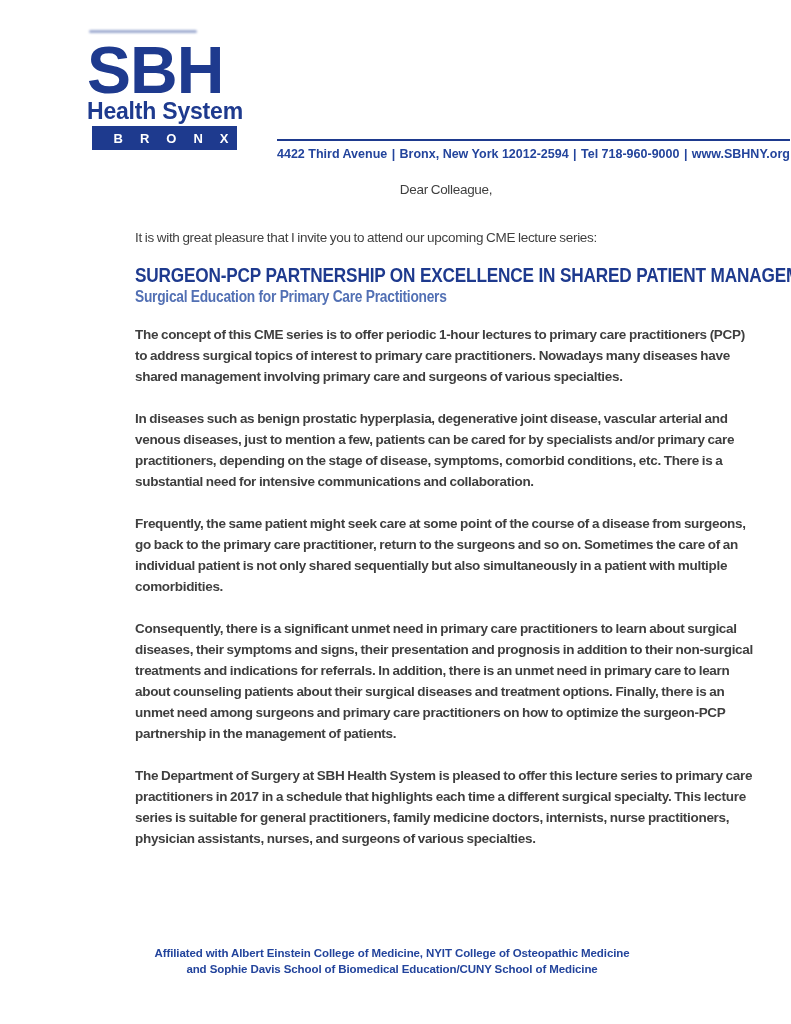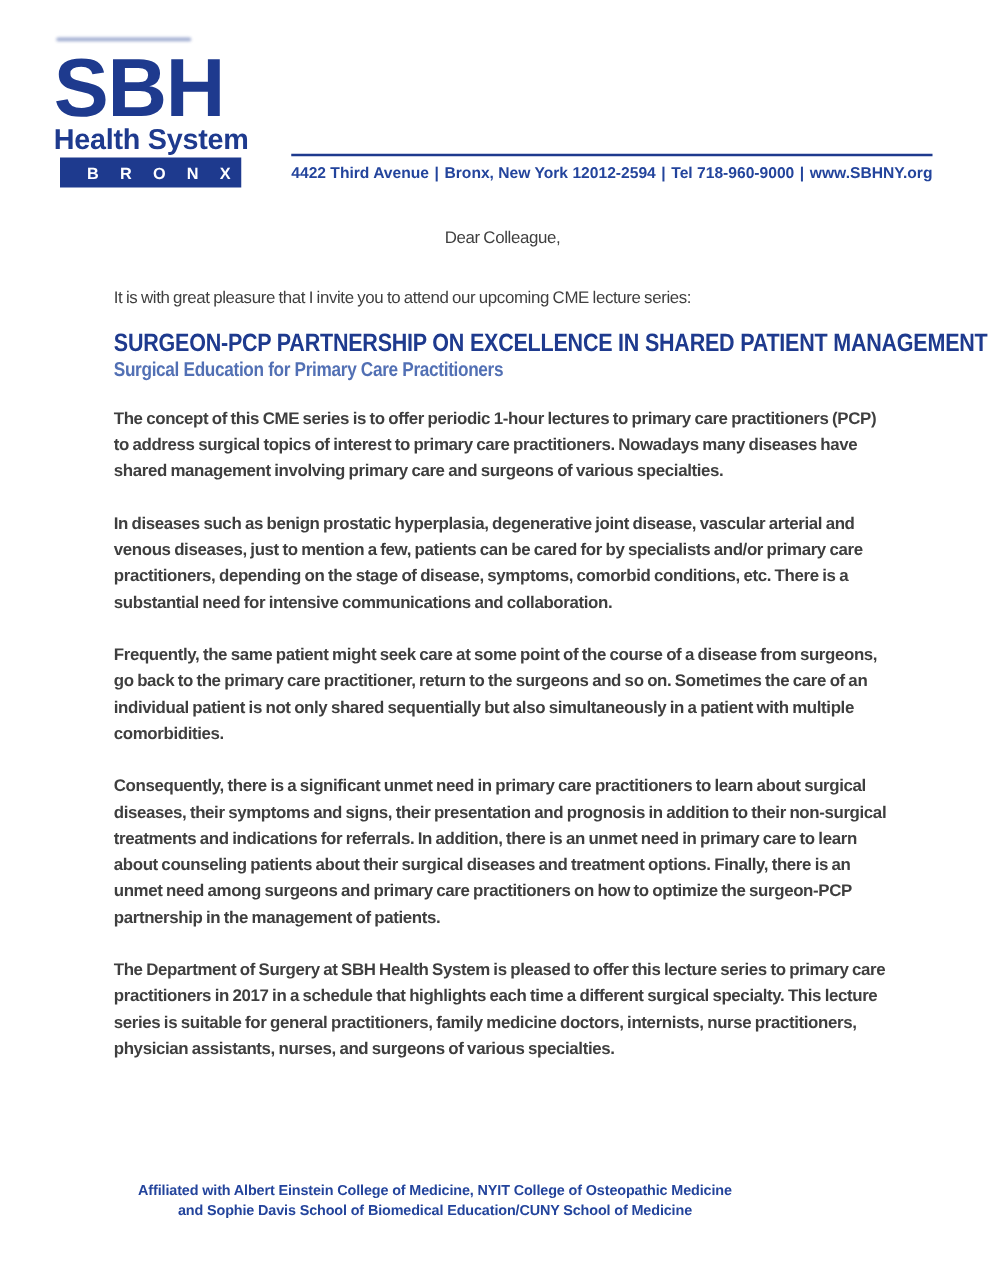--- a/index.html
+++ b/index.html
@@ -8,21 +8,21 @@
     --subtitle:#5270b4;
     --body:#3f3f3f;
   }
   *{margin:0;padding:0;box-sizing:border-box;}
   html,body{background:#ffffff;}
   body{
     width:791px;height:1024px;
     font-family:"Liberation Sans", sans-serif;
     position:relative;overflow:hidden;
   }
-  .page{position:relative;width:696px;height:1024px;background:#ffffff;}
+  .page{position:relative;width:696px;height:1024px;background:#ffffff;margin-left:44px;}
 
   
   .scan-artifact{
     position:absolute;left:45px;top:30px;width:108px;height:3px;
     background:#2c4899;opacity:.45;filter:blur(1.2px);border-radius:2px;
   }
 
   
   .logo{position:absolute;left:43px;top:40px;width:160px;}
   .logo-acronym{
@@ -34,21 +34,21 @@
     line-height:22px;margin-top:0px;letter-spacing:-0.2px;
   }
   .logo-bar{
     margin-top:4px;margin-left:5px;width:145px;height:24px;
     background:var(--navy);color:#ffffff;
     display:flex;align-items:center;justify-content:center;
     font-size:13px;font-weight:bold;
     letter-spacing:17px;padding-left:30px;
   }
 
-  .contact{position:absolute;left:233px;top:123px;width:513px;}
+  .contact{position:absolute;left:233px;top:139px;width:513px;}
   .contact-rule{border-top:2px solid var(--navy);height:0;}
   .contact-row{
     display:flex;justify-content:space-between;align-items:baseline;
     margin-top:6px;font-size:12.5px;font-weight:bold;color:var(--blue);
     white-space:nowrap;
   }
   .contact-row .sep{color:var(--blue);font-weight:bold;}
   .contact-row a, .contact-row .website{color:var(--blue);text-decoration:none;cursor:pointer;}
 
   

